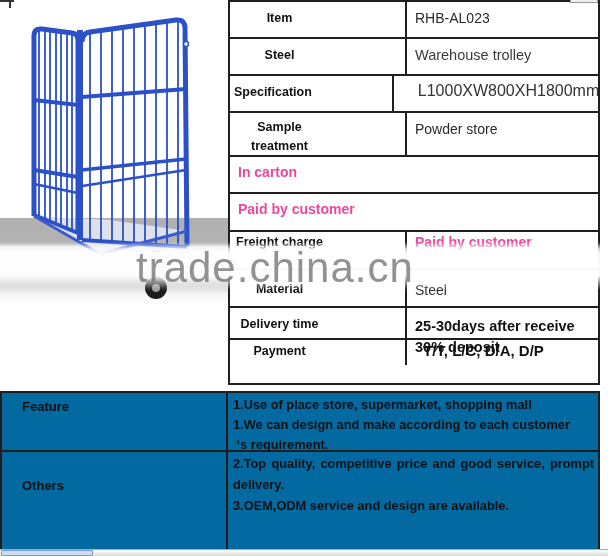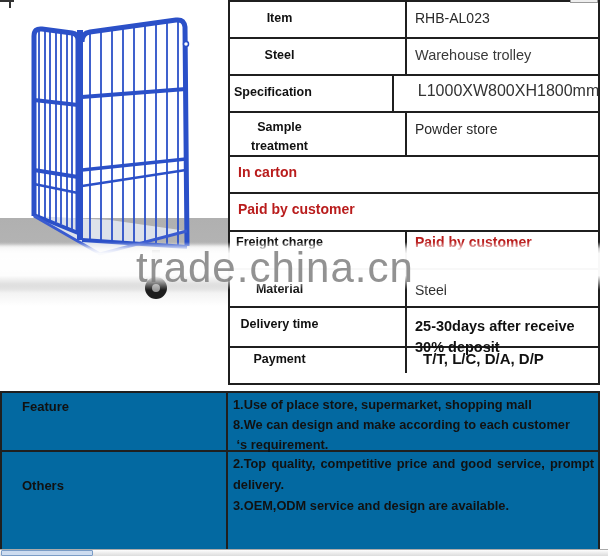--- a/index.html
+++ b/index.html
@@ -14,32 +14,32 @@
   .trolley-svg{position:absolute;left:0;top:0;z-index:1;}
   .corner-mark-h{position:absolute;left:0;top:0;width:14px;height:2px;background:#333;z-index:2;}
   .corner-mark-v{position:absolute;left:9px;top:0;width:2px;height:8px;background:#333;z-index:2;}
 
   
   .spec-table{position:absolute;left:228px;top:0;width:372px;height:385px;box-sizing:border-box;
     border:2px solid #1f1f1f;z-index:2;}
   .trow{display:flex;box-sizing:border-box;border-bottom:2px solid #1f1f1f;}
   .trow.r1{height:37px}.trow.r2{height:37px}.trow.r3{height:37px}.trow.r4{height:44px}
   .trow.r5{height:37px}.trow.r6{height:38px}.trow.r7{height:38px}.trow.r8{height:38px}
-  .trow.r9{height:40px}.trow.r10{height:25px;border-bottom:none}
+  .trow.r9{height:32px}.trow.r10{height:25px;border-bottom:none}
   .tlabel{width:177px;box-sizing:border-box;border-right:2px solid #1f1f1f;
     font-weight:bold;font-size:12.5px;padding:9px 80px 0 4px;text-align:center;
     white-space:pre-line;line-height:15px;color:#111;}
   .r4 .tlabel{padding-top:5px;line-height:19px;}
   .r8 .tlabel{padding-top:12px;}
   .r10 .tlabel{padding-top:4px;}
   .tvalue{flex:1;box-sizing:border-box;padding:8px 12px 0 8px;
     font-size:14px;color:#2a2a2a;white-space:pre-line;}
   .r2 .tvalue{font-size:14.5px;color:#3a3a3a;}
   .r3 .tvalue{font-size:16px;padding-top:6px;color:#333;margin-left:16px;}
-  .r5 .tvalue,.r6 .tvalue,.r7 .tvalue{font-weight:bold;color:#b91c1c;padding-top:7px;}
+  .r5 .tvalue,.r6 .tvalue,.r7 .tvalue{font-weight:bold;color:#ec4899;padding-top:7px;}
   .r7 .tvalue{padding-top:2px;}
   .r7 .tlabel{padding-top:3px;}
   .r8 .tvalue{padding-top:12px;}
   .r9 .tvalue{font-weight:bold;color:#111;font-size:14.5px;line-height:21px;padding-top:8px;}
   .r10 .tvalue{font-weight:bold;color:#111;font-size:15px;padding-top:2px;margin-left:8px;}
 
   
   .lower{position:absolute;left:0;top:391px;width:600px;height:161px;box-sizing:border-box;
     border:2px solid #1f1f1f;background:#0369a1;z-index:2;}
   .lrow{display:flex;box-sizing:border-box;}
@@ -176,21 +176,21 @@
       <div class="tlabel">Payment</div>
       <div class="tvalue">T/T, L/C, D/A, D/P</div>
     </div>
   </div>
 
   <div class="lower">
     <div class="lrow feature">
       <div class="llabel">Feature</div>
       <div class="lcontent">
         <div class="line">1.Use of place store, supermarket, shopping mall</div>
-        <div class="line">8.We can design and make according to each customer</div>
+        <div class="line">1.We can design and make according to each customer</div>
         <div class="line prewrap"> ‘s requirement.</div>
       </div>
     </div>
     <div class="lrow others">
       <div class="llabel">Others</div>
       <div class="lcontent">
         <div class="line justify">2.Top quality, competitive price and good service, prompt delivery.</div>
         <div class="line">3.OEM,ODM service and design are available.</div>
 
       </div>

